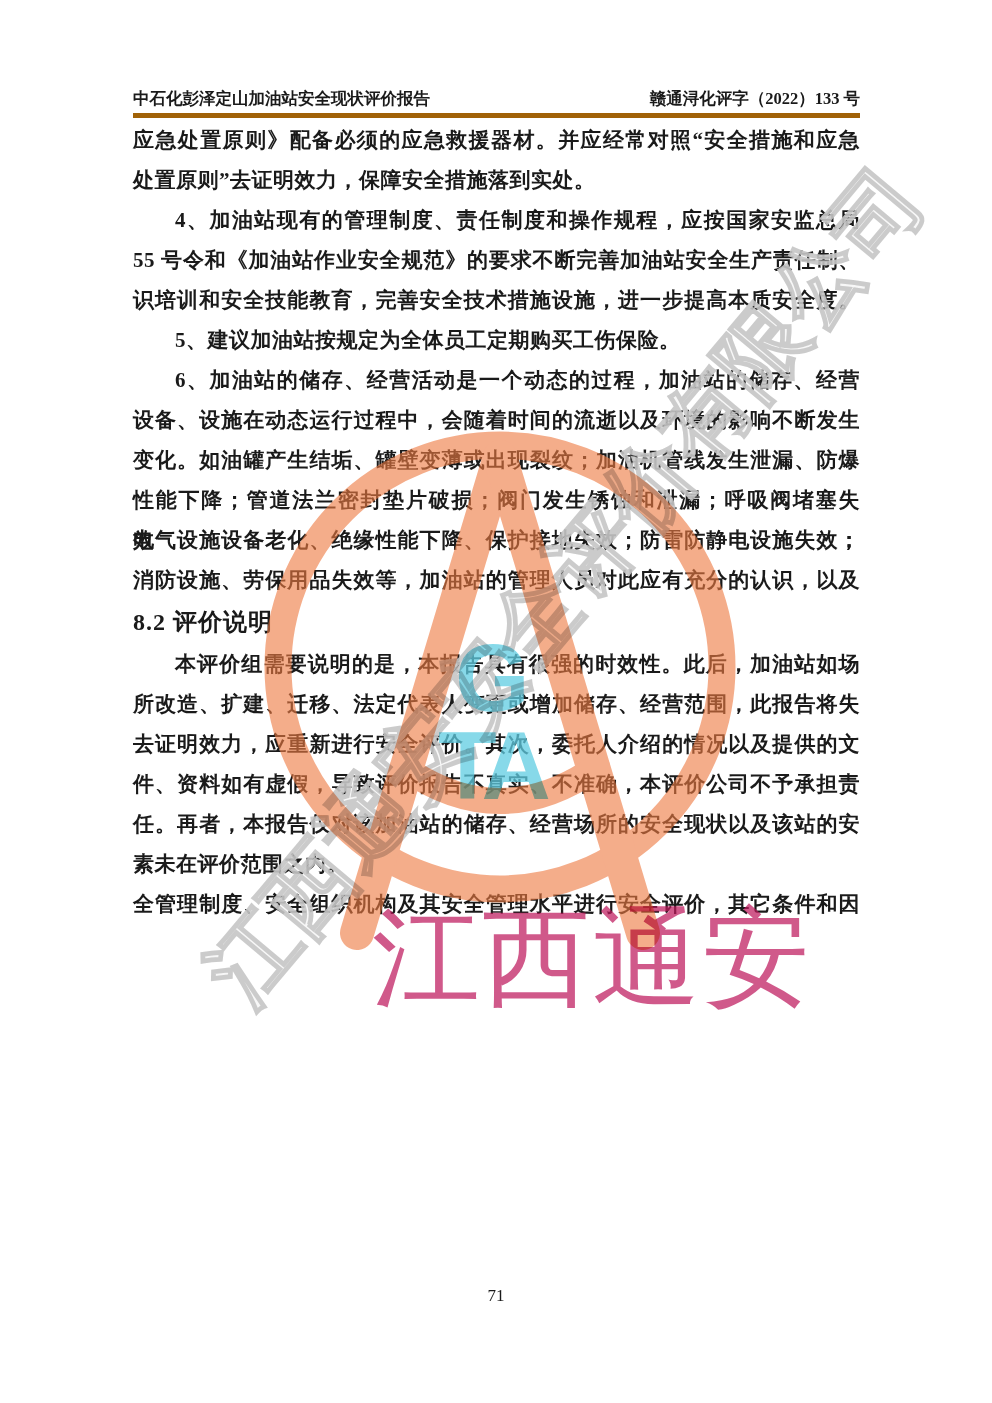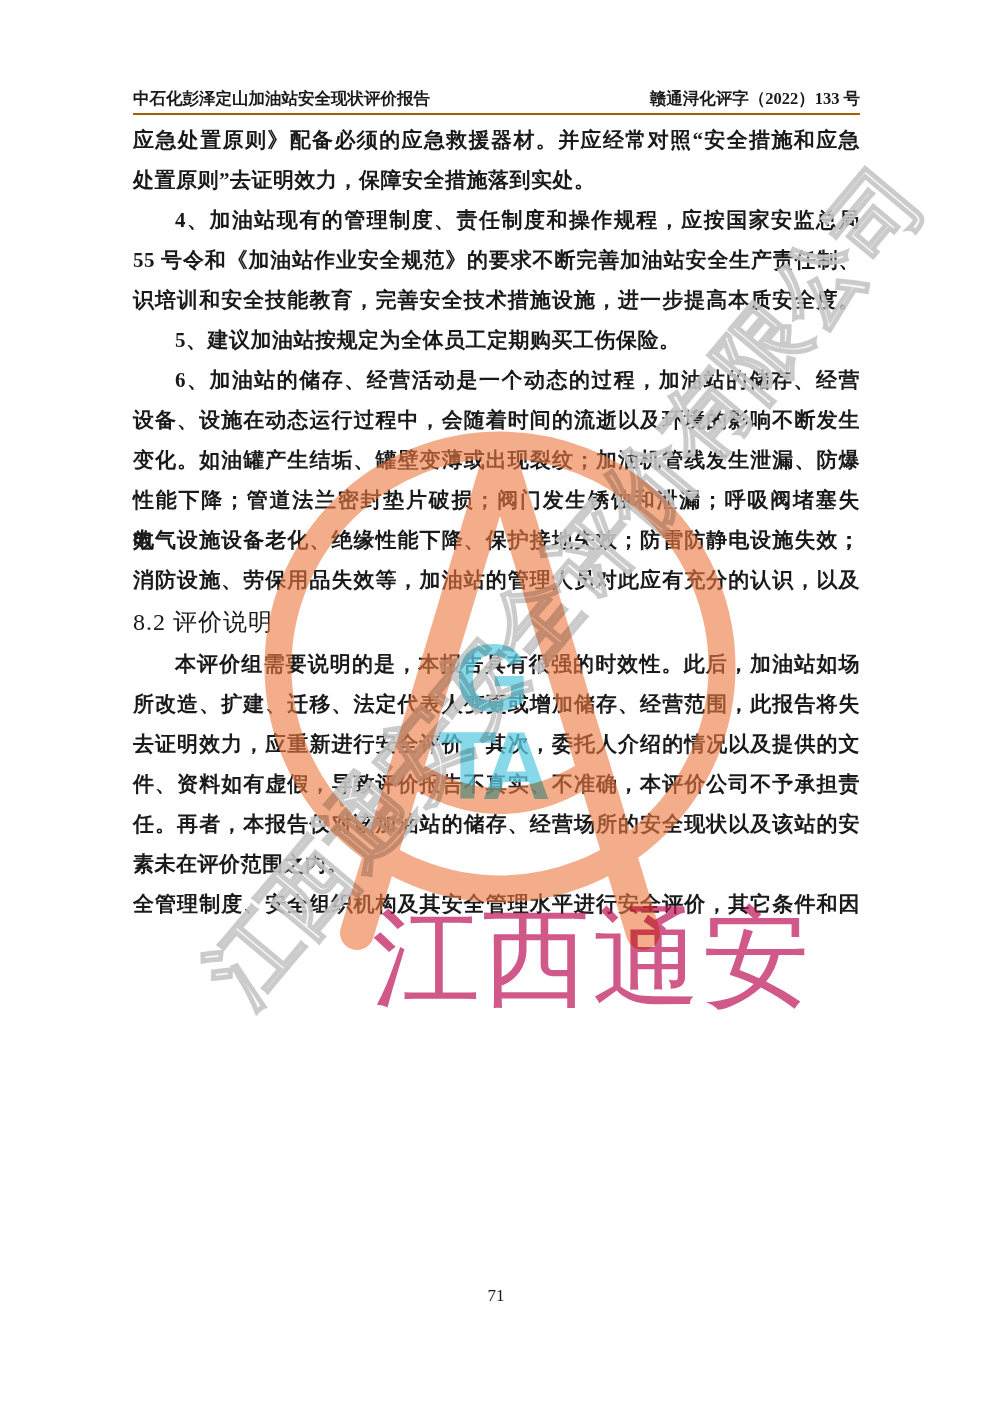--- a/index.html
+++ b/index.html
@@ -7,38 +7,38 @@
     position:relative;
     width:992px;height:1403px;
     background:#ffffff;
     overflow:hidden;
     font-family:"Liberation Serif","DejaVu Serif",serif;
     color:#1a1a1a;
   }
   
   .hdr{
     position:absolute;left:133px;right:132px;top:78px;height:32px;
-    border-bottom:2px solid #a16207;
+    border-bottom:5px solid #a16207;
     display:flex;justify-content:space-between;align-items:flex-end;
     padding-bottom:3px;
     font-size:16.5px;font-weight:700;
   }
   
   .content{position:absolute;left:133px;top:120px;width:727px;z-index:2;}
   .line{
     height:40px;line-height:40px;font-size:21px;
     text-align:justify;white-space:nowrap;
     letter-spacing:0.5px;
     font-weight:bold;
   }
   .line.fill{white-space:normal;text-align-last:justify;}
   .line.indent{padding-left:42px;}
   .line.indent.fill{width:685px;}
   .h2{
-    height:44px;line-height:44px;font-size:24px;font-weight:400;
+    height:44px;line-height:44px;font-size:24px;font-weight:700;
     letter-spacing:1px;
   }
   
   .pageno{
     position:absolute;left:0;right:0;top:1286px;height:24px;
     text-align:center;font-size:17px;z-index:2;
   }
   
   .wm{position:absolute;inset:0;pointer-events:none;z-index:3;}
   .wm-logo{

